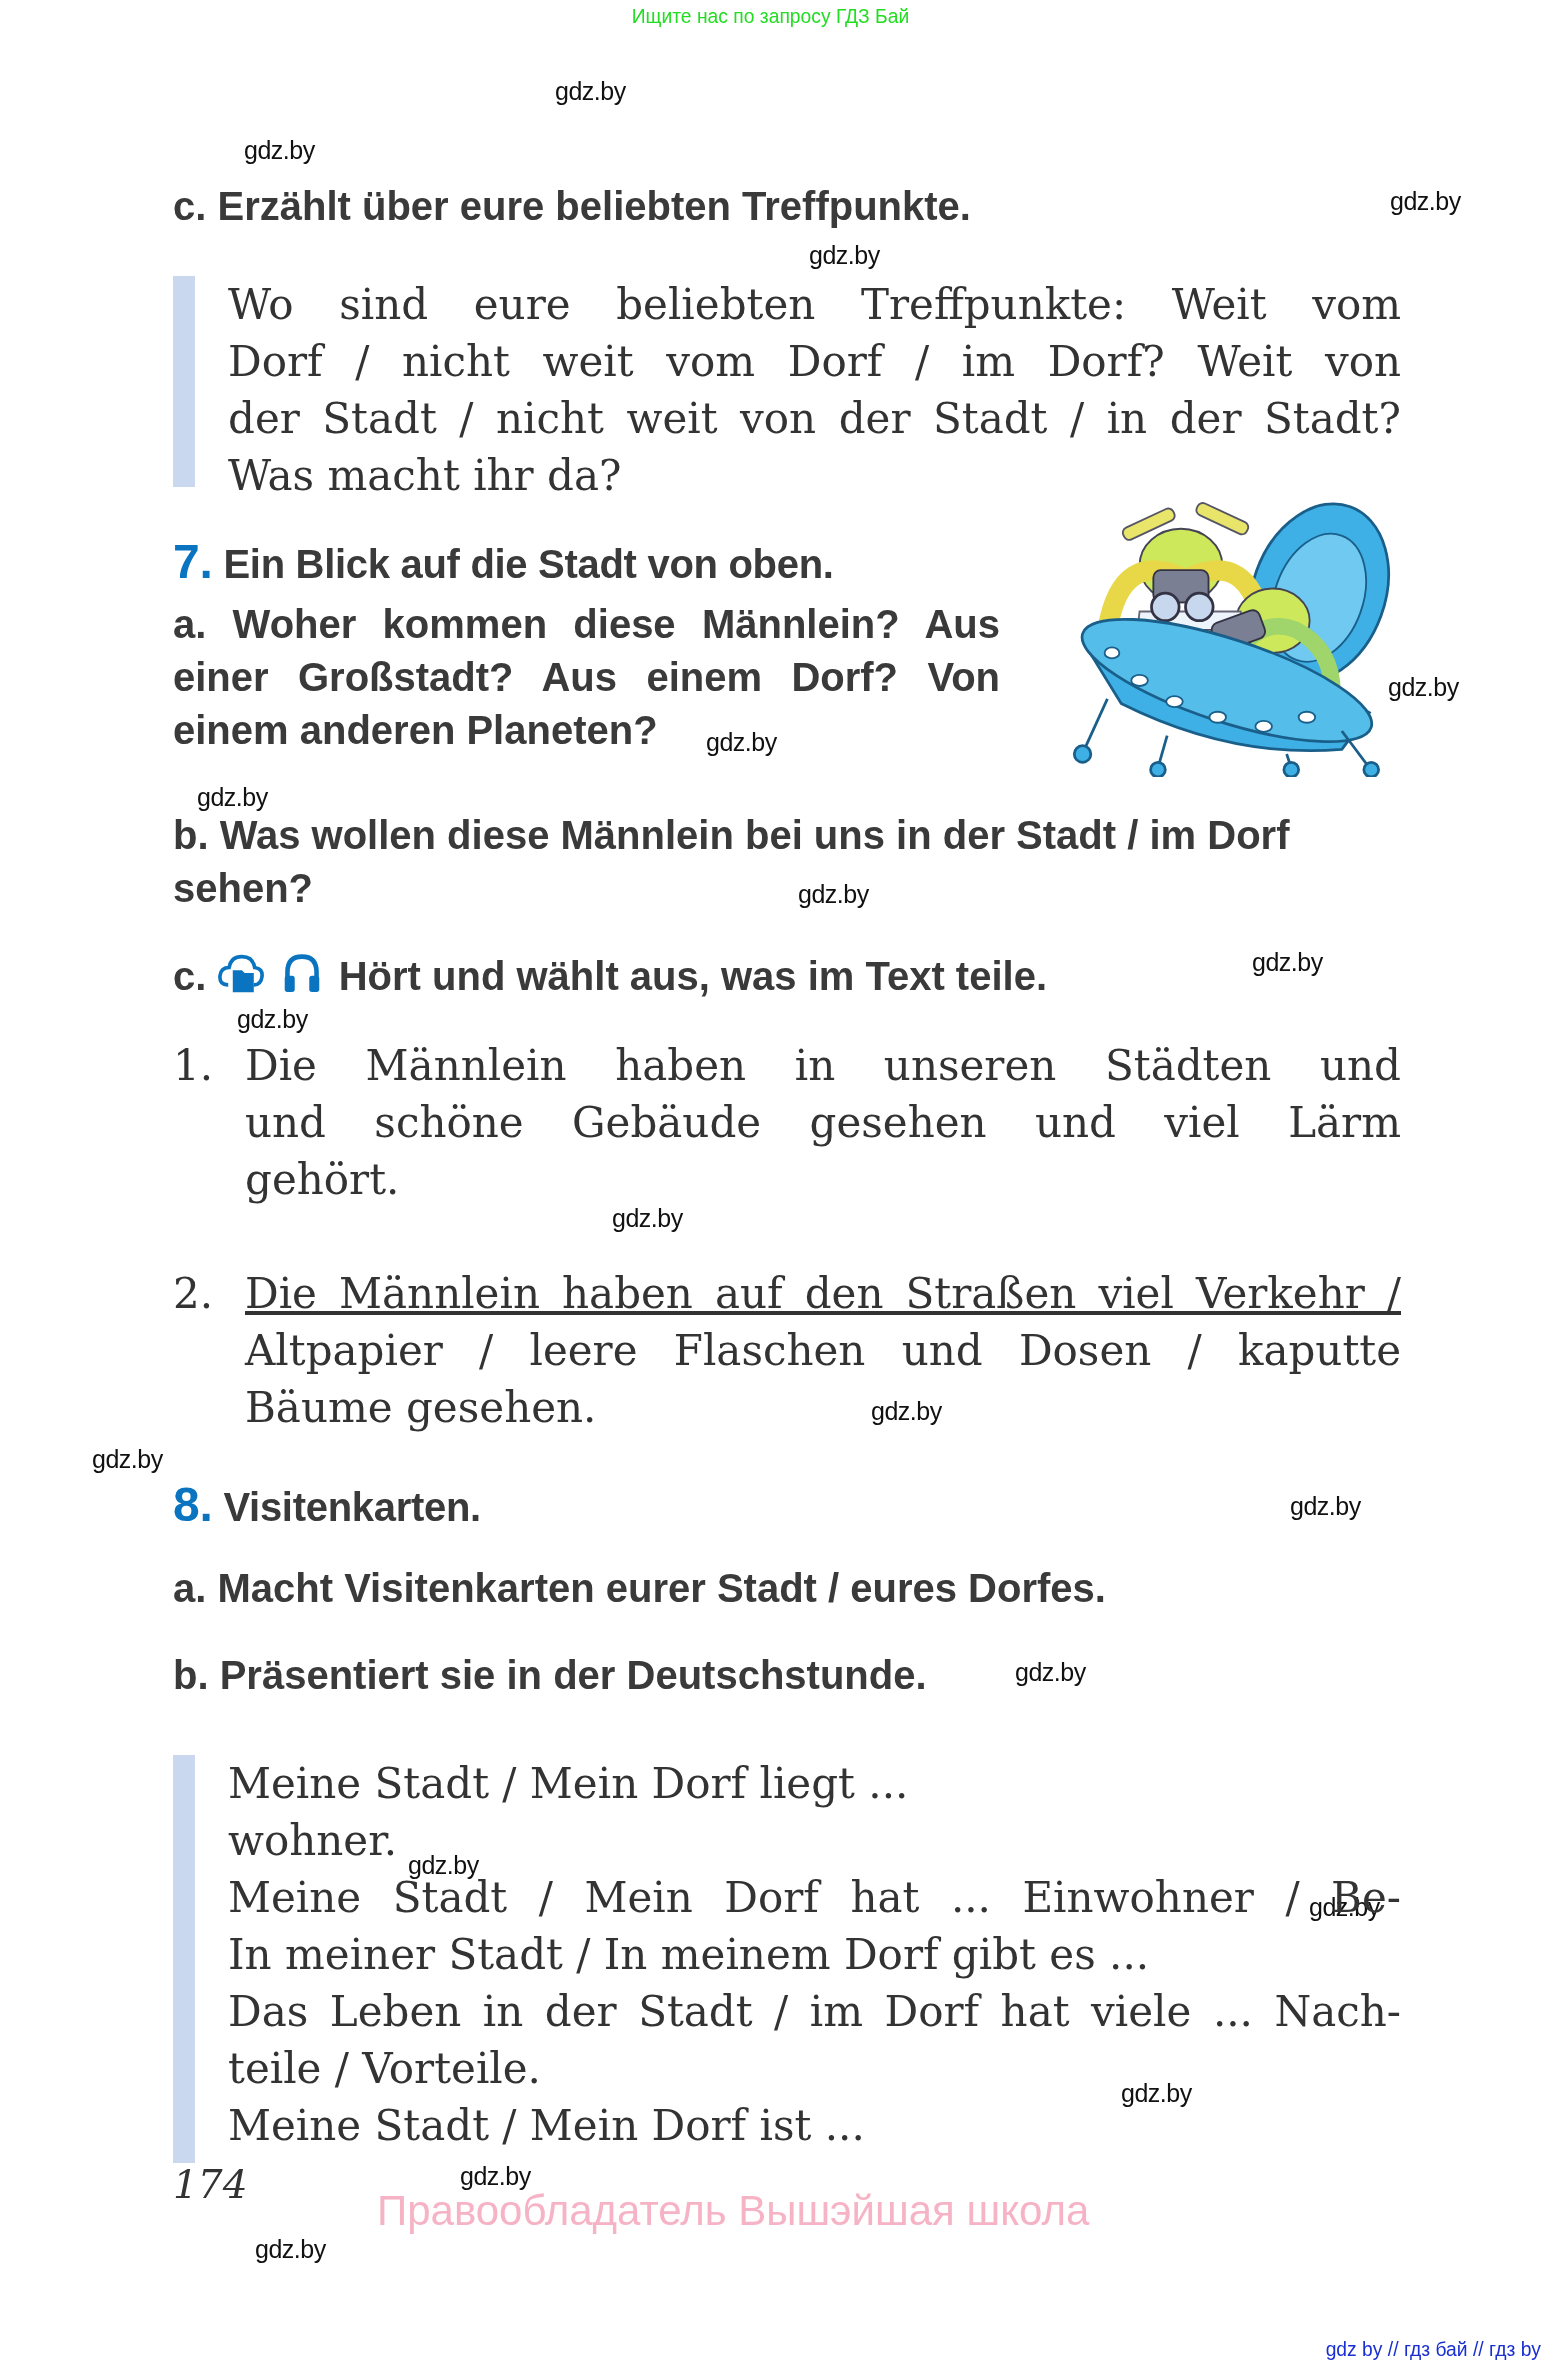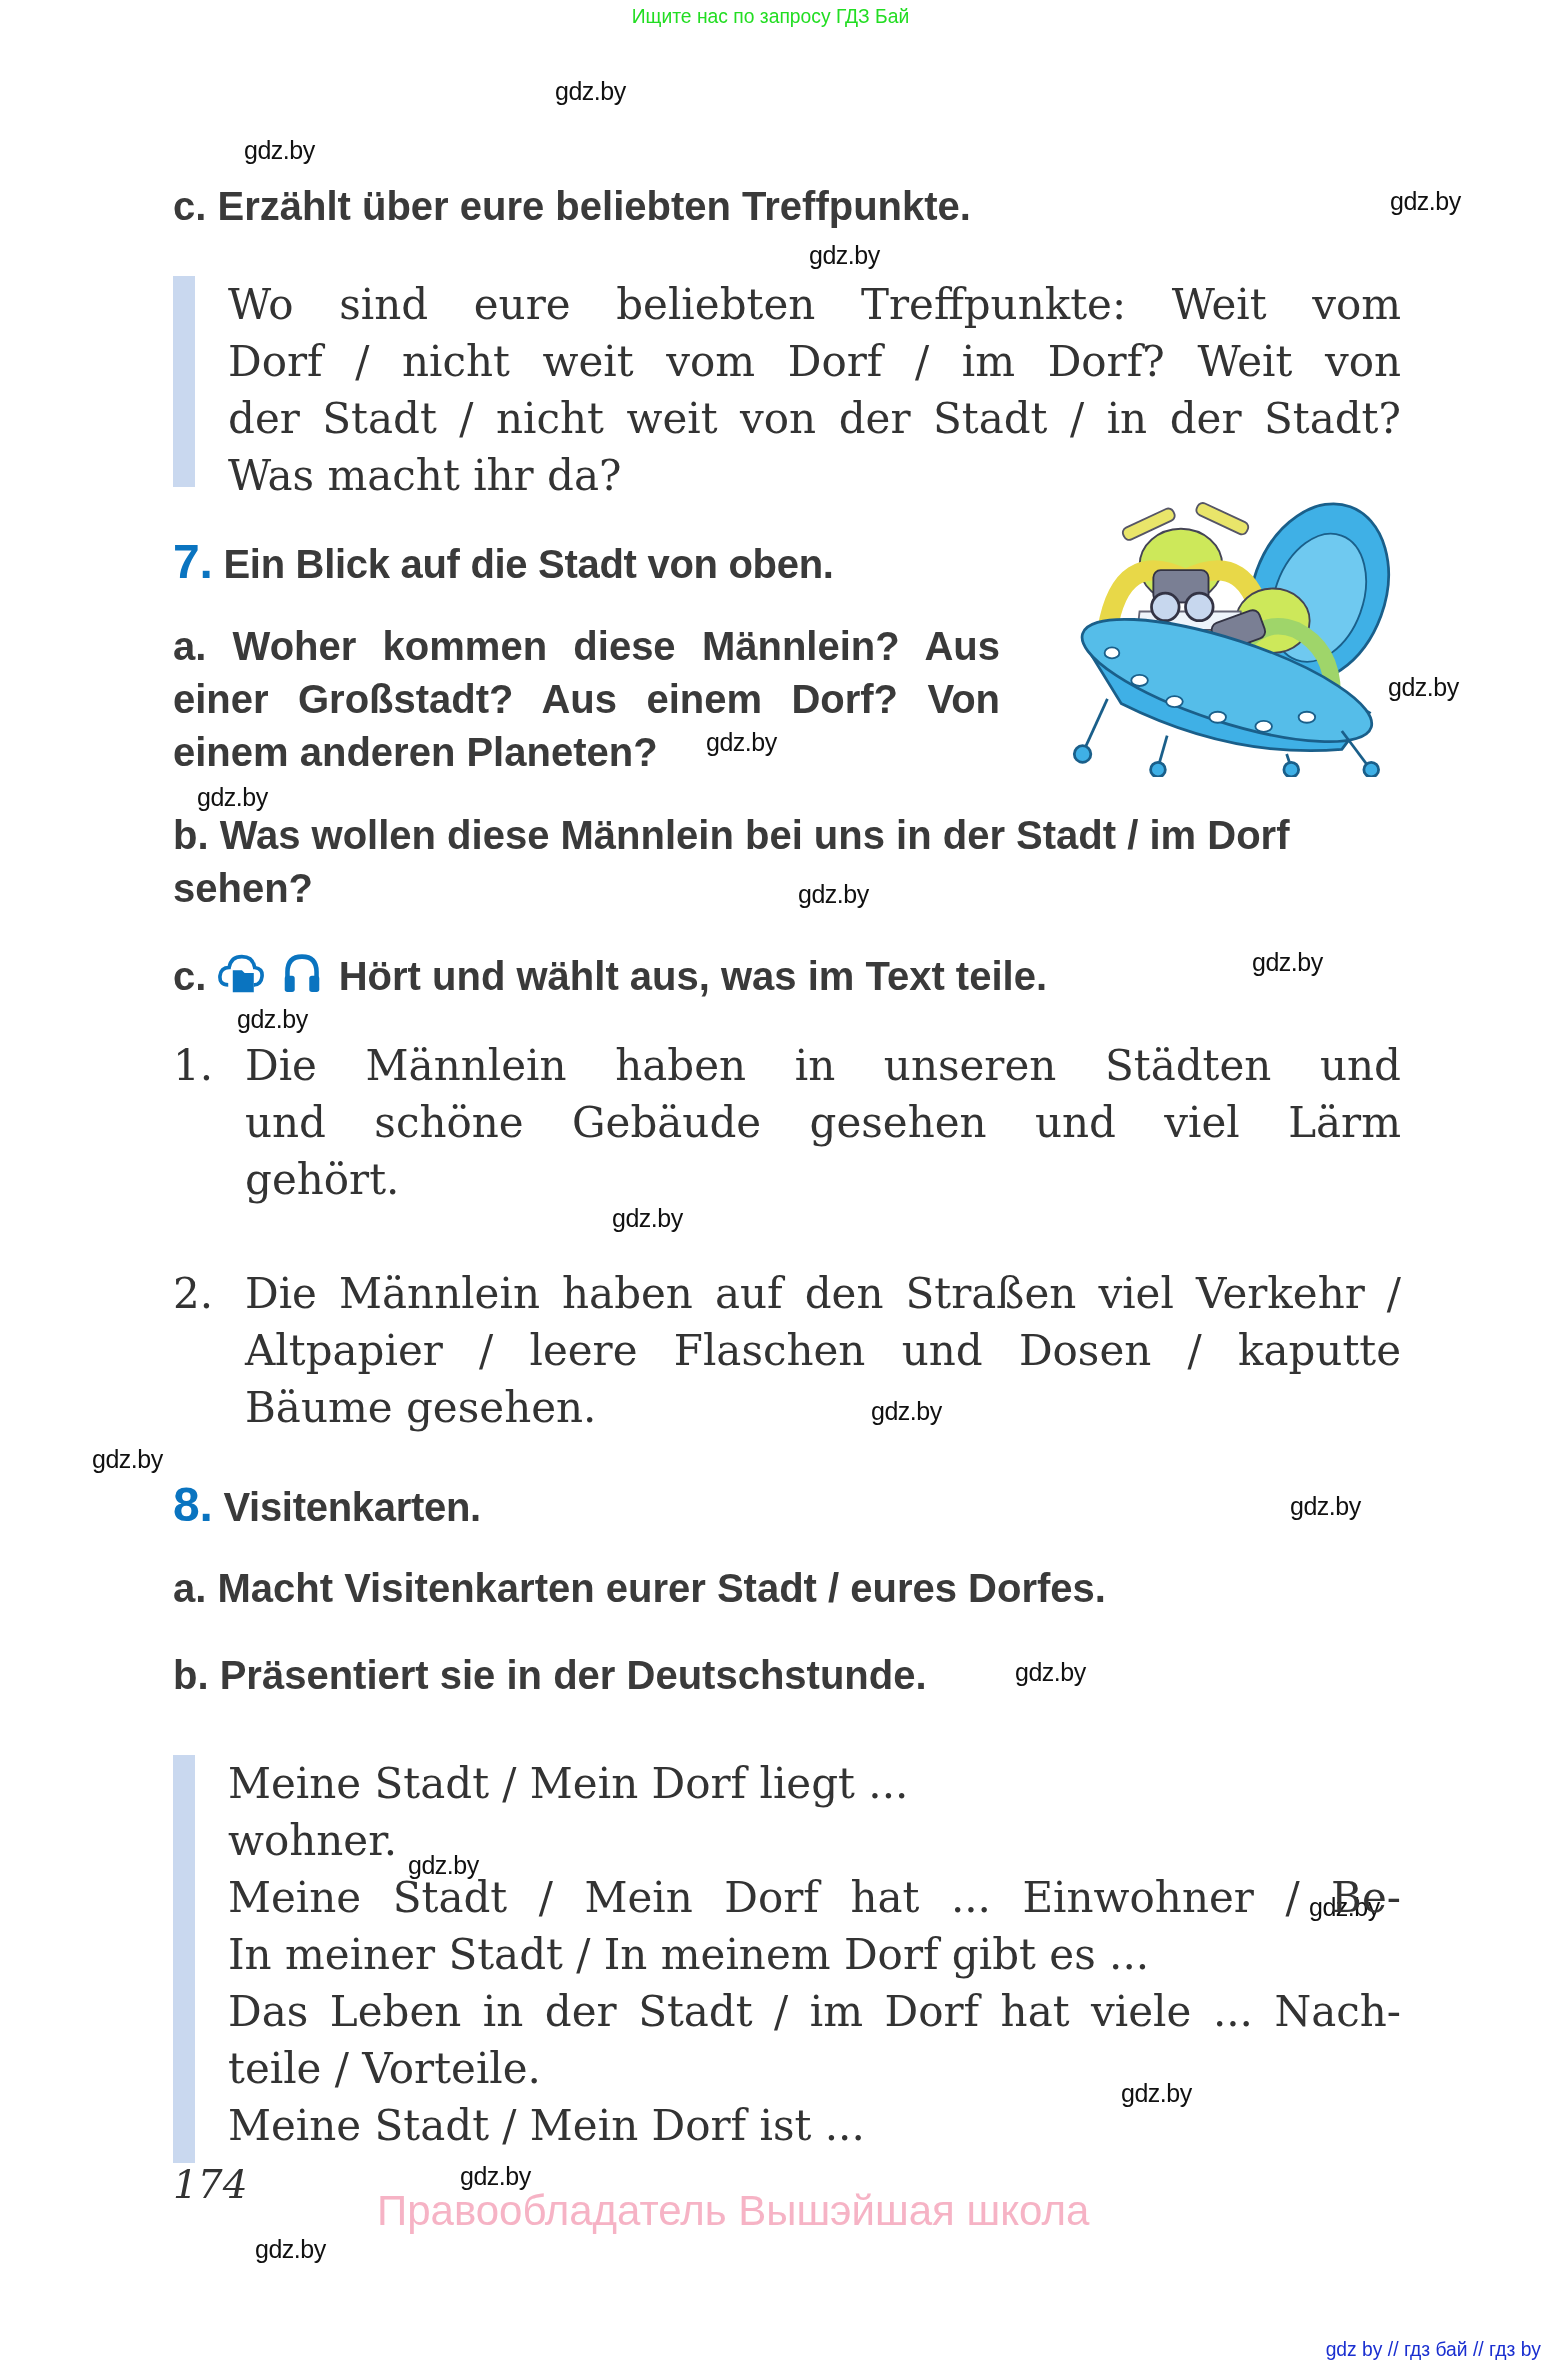--- a/index.html
+++ b/index.html
@@ -59,21 +59,21 @@
     <span class="line" style="text-align-last:justify;">Dorf / nicht weit vom Dorf / im Dorf? Weit von</span>
     <span class="line" style="text-align-last:justify;">der Stadt / nicht weit von der Stadt / in der Stadt?</span>
     <span class="line">Was macht ihr da?</span>
   </div>
 </div>
 
 <div class="abs sans heading" style="left:173px;top:535px;">
   <span class="num">7.</span><span>Ein Blick auf die Stadt von oben.</span>
 </div>
 
-<div class="abs sans task" style="left:173px;top:620px;width:827px;">
+<div class="abs sans task" style="left:173px;top:598px;width:827px;">
   <div style="text-align:justify;text-align-last:justify;">a. Woher kommen diese Männlein? Aus</div>
   <div style="text-align:justify;text-align-last:justify;">einer Großstadt? Aus einem Dorf? Von</div>
   <div>einem anderen Planeten?</div>
 </div>
 
 <div class="abs" style="left:1066px;top:492px;width:331px;height:285px;">
   <svg width="331" height="285" viewBox="0 0 360 310">
 
     <ellipse cx="275" cy="110" rx="72" ry="100" fill="#3fb0e6" stroke="#1a5f8a" stroke-width="3" transform="rotate(20 275 110)"></ellipse>
     <ellipse cx="275" cy="115" rx="48" ry="72" fill="#6fc9f0" stroke="#1a5f8a" stroke-width="2" transform="rotate(20 275 115)"></ellipse>
@@ -146,21 +146,21 @@
 
 <div class="abs serif list-item" style="top:1037px;">
   <span class="n">1.</span>
   <span class="t" style="text-align-last:justify;">Die Männlein haben in unseren Städten und</span>
   <span class="t" style="text-align-last:justify;">und schöne Gebäude gesehen und viel Lärm</span>
   <span class="t">gehört.</span>
 </div>
 
 <div class="abs serif list-item" style="top:1265px;">
   <span class="n">2.</span>
-  <span class="t" style="text-align-last:justify;">Die Männlein haben auf den Straßen viel Verkehr /</span>
+  <span class="t" style="text-align-last:justify;text-decoration:underline;">Die Männlein haben auf den Straßen viel Verkehr /</span>
   <span class="t" style="text-align-last:justify;">Altpapier / leere Flaschen und Dosen / kaputte</span>
   <span class="t">Bäume gesehen.</span>
 </div>
 
 <div class="abs sans heading" style="left:173px;top:1478px;">
   <span class="num">8.</span><span>Visitenkarten.</span>
 </div>
 
 <div class="abs sans task" style="left:173px;top:1562px;">a. Macht Visitenkarten eurer Stadt / eures Dorfes.</div>
 <div class="abs sans task" style="left:173px;top:1649px;">b. Präsentiert sie in der Deutschstunde.</div>

